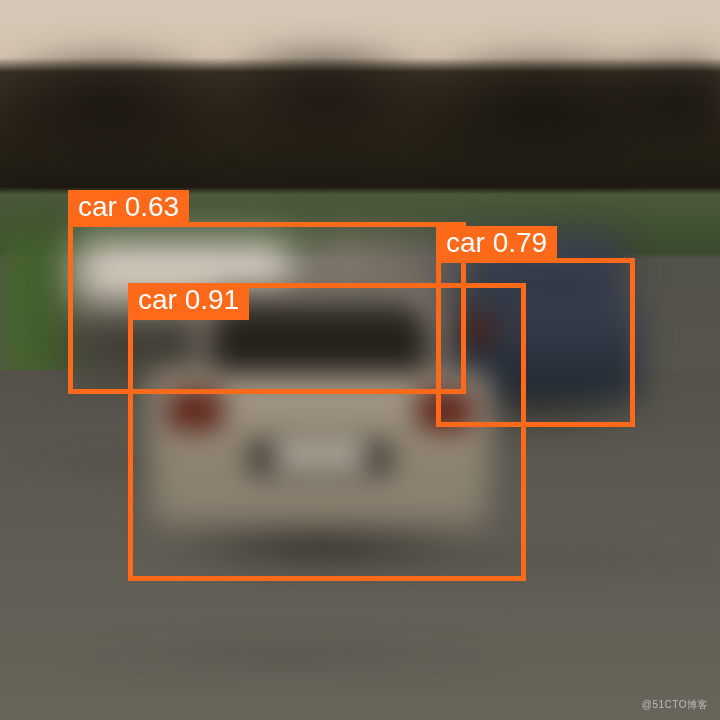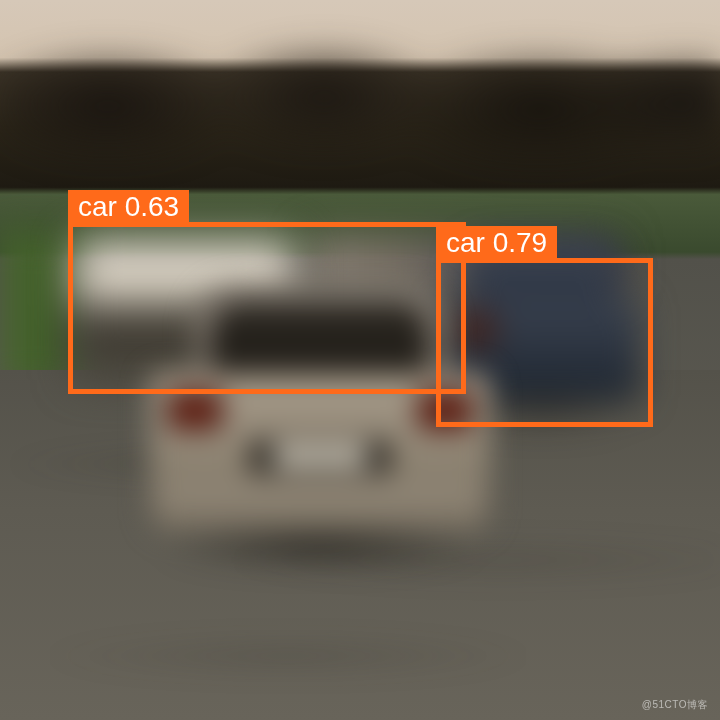--- a/index.html
+++ b/index.html
@@ -189,18 +189,21 @@
     <div class="tail-r"></div>
     <div class="plate-area"></div>
     <div class="plate"></div>
     <div class="bumper"></div>
     <div class="shadow"></div>
   </div>
 
   <div class="bbox" id="bbox-0" style="left: 68px; top: 222px; width: 398px; height: 172px; padding-left: 36px;">
     <div class="bbox-label">car 0.63</div>
   </div>
-  <div class="bbox" id="bbox-2" style="left: 436px; top: 258px; width: 217px; height: 169px;">
+  <div class="bbox" id="bbox-2" style="left: 436px; top: 258px; width: 199px; height: 169px;">
     <div class="bbox-label">car 0.79</div>
+  </div>
+  <div class="bbox" id="bbox-1" style="left: 128px; top: 283px; width: 398px; height: 298px;">
+    <div class="bbox-label inside">car 0.91</div>
   </div>
 
   <div class="watermark">@51CTO博客</div>
 </div>
 
 </body></html>

